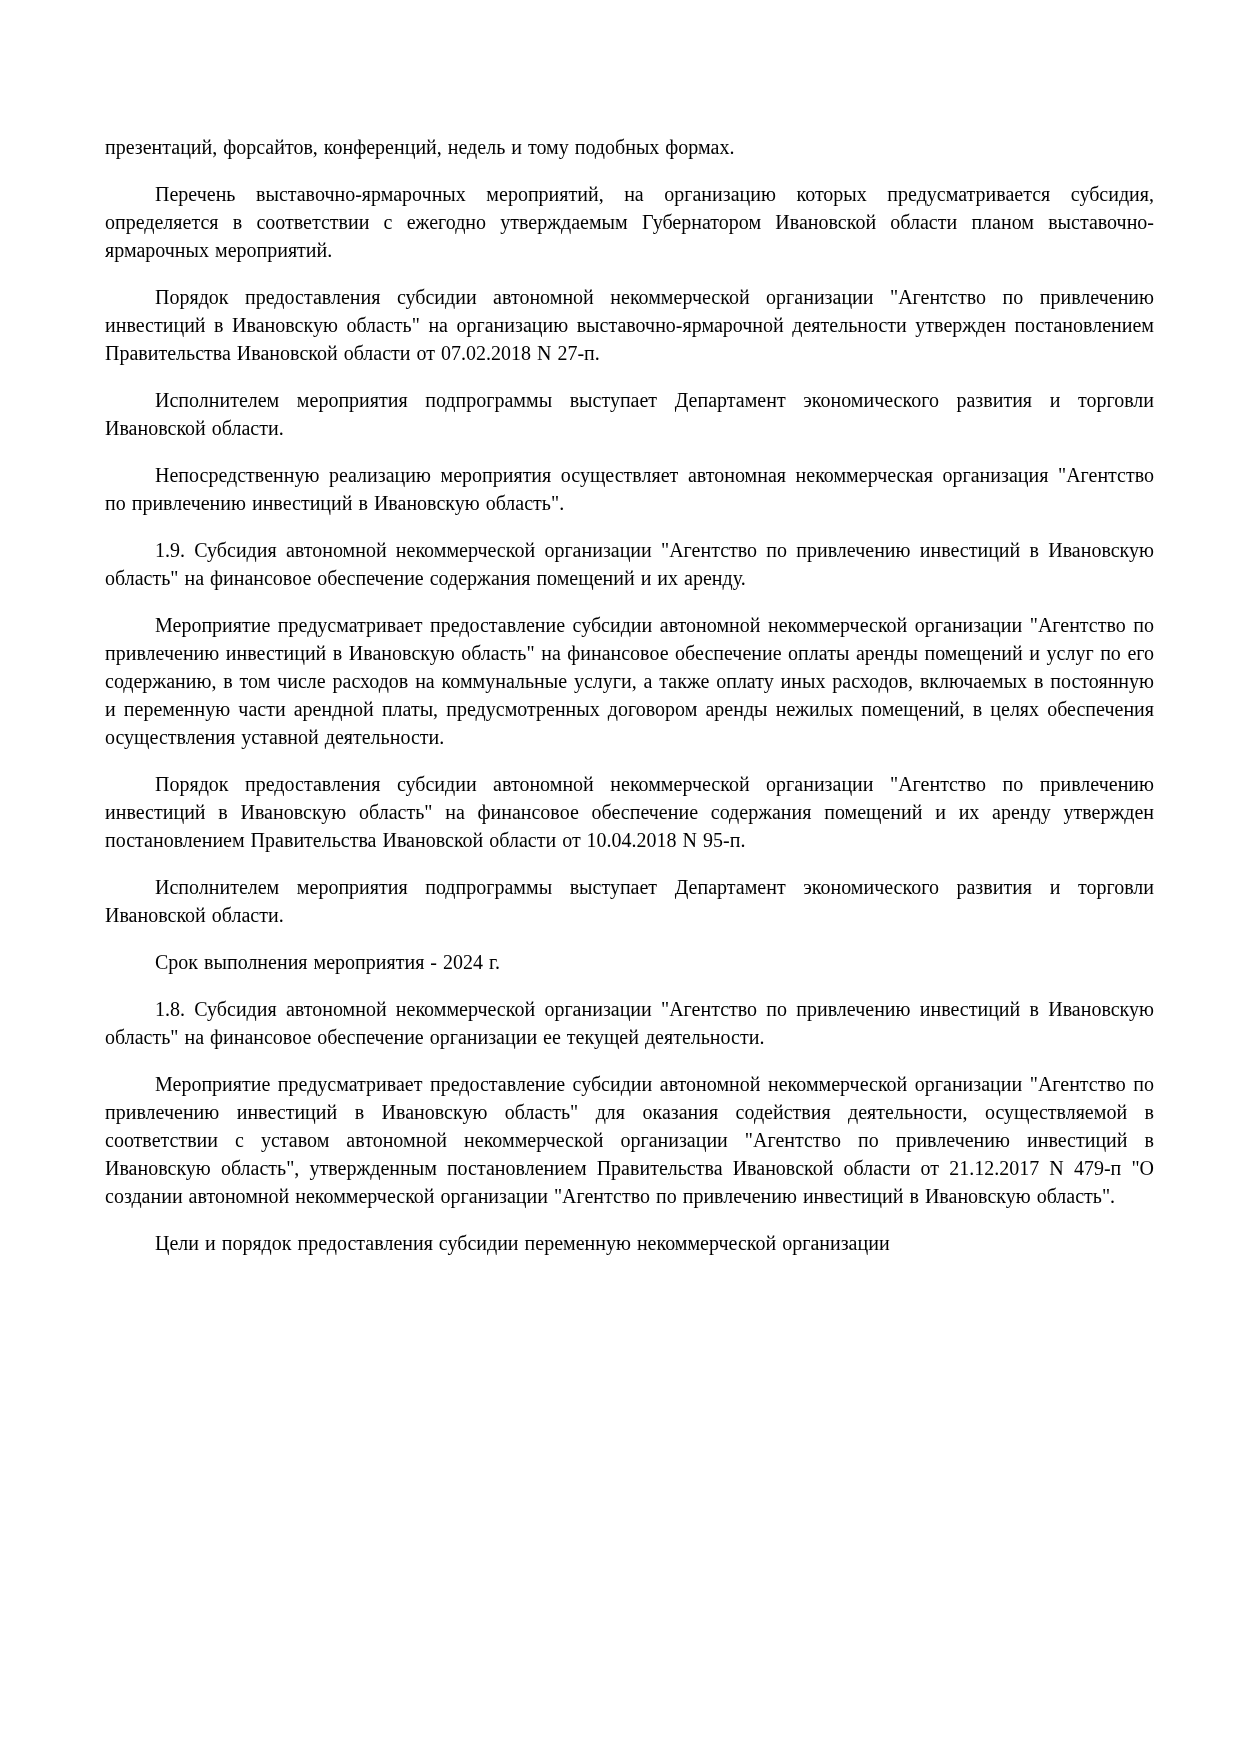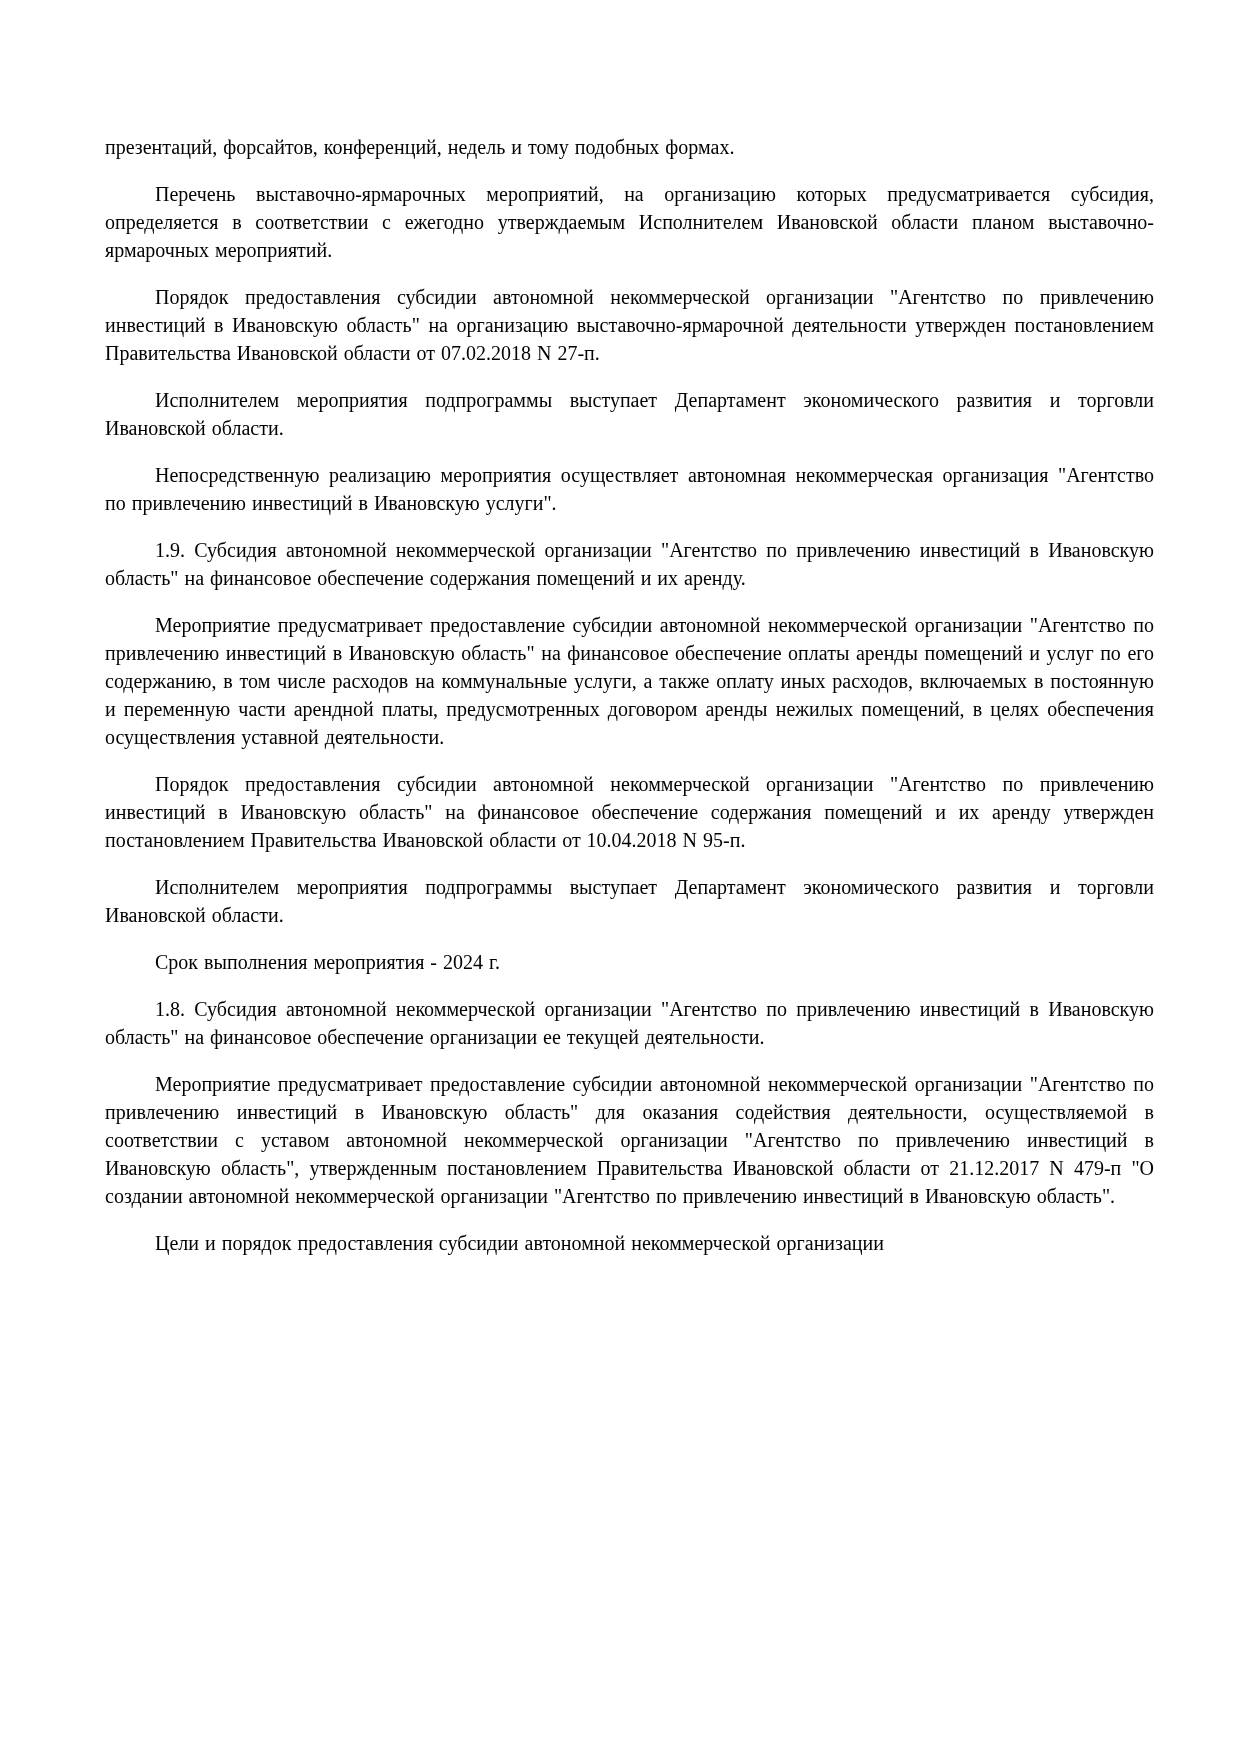--- a/index.html
+++ b/index.html
@@ -34,25 +34,25 @@
   }
   .para:last-child {
     margin-bottom: 0;
   }
 </style>
 </head>
 <body>
 
 <div class="page">
   <p class="para no-indent">презентаций, форсайтов, конференций, недель и тому подобных формах.</p>
-  <p class="para">Перечень выставочно-ярмарочных мероприятий, на организацию которых предусматривается субсидия, определяется в соответствии с ежегодно утверждаемым Исполнителем Ивановской области планом выставочно-ярмарочных мероприятий.</p>
+  <p class="para">Перечень выставочно-ярмарочных мероприятий, на организацию которых предусматривается субсидия, определяется в соответствии с ежегодно утверждаемым Губернатором Ивановской области планом выставочно-ярмарочных мероприятий.</p>
   <p class="para">Порядок предоставления субсидии автономной некоммерческой организации "Агентство по привлечению инвестиций в Ивановскую область" на организацию выставочно-ярмарочной деятельности утвержден постановлением Правительства Ивановской области от 07.02.2018 N 27-п.</p>
   <p class="para">Исполнителем мероприятия подпрограммы выступает Департамент экономического развития и торговли Ивановской области.</p>
-  <p class="para">Непосредственную реализацию мероприятия осуществляет автономная некоммерческая организация "Агентство по привлечению инвестиций в Ивановскую услуги".</p>
+  <p class="para">Непосредственную реализацию мероприятия осуществляет автономная некоммерческая организация "Агентство по привлечению инвестиций в Ивановскую область".</p>
   <p class="para">1.9. Субсидия автономной некоммерческой организации "Агентство по привлечению инвестиций в Ивановскую область" на финансовое обеспечение содержания помещений и их аренду.</p>
   <p class="para">Мероприятие предусматривает предоставление субсидии автономной некоммерческой организации "Агентство по привлечению инвестиций в Ивановскую область" на финансовое обеспечение оплаты аренды помещений и услуг по его содержанию, в том числе расходов на коммунальные услуги, а также оплату иных расходов, включаемых в постоянную и переменную части арендной платы, предусмотренных договором аренды нежилых помещений, в целях обеспечения осуществления уставной деятельности.</p>
   <p class="para">Порядок предоставления субсидии автономной некоммерческой организации "Агентство по привлечению инвестиций в Ивановскую область" на финансовое обеспечение содержания помещений и их аренду утвержден постановлением Правительства Ивановской области от 10.04.2018 N 95-п.</p>
   <p class="para">Исполнителем мероприятия подпрограммы выступает Департамент экономического развития и торговли Ивановской области.</p>
   <p class="para">Срок выполнения мероприятия - 2024 г.</p>
   <p class="para">1.8. Субсидия автономной некоммерческой организации "Агентство по привлечению инвестиций в Ивановскую область" на финансовое обеспечение организации ее текущей деятельности.</p>
   <p class="para">Мероприятие предусматривает предоставление субсидии автономной некоммерческой организации "Агентство по привлечению инвестиций в Ивановскую область" для оказания содействия деятельности, осуществляемой в соответствии с уставом автономной некоммерческой организации "Агентство по привлечению инвестиций в Ивановскую область", утвержденным постановлением Правительства Ивановской области от 21.12.2017 N 479-п "О создании автономной некоммерческой организации "Агентство по привлечению инвестиций в Ивановскую область".</p>
-  <p class="para">Цели и порядок предоставления субсидии автономной некоммерческой организации</p>
+  <p class="para">Цели и порядок предоставления субсидии переменную некоммерческой организации</p>
 </div>
 
 </body></html>

